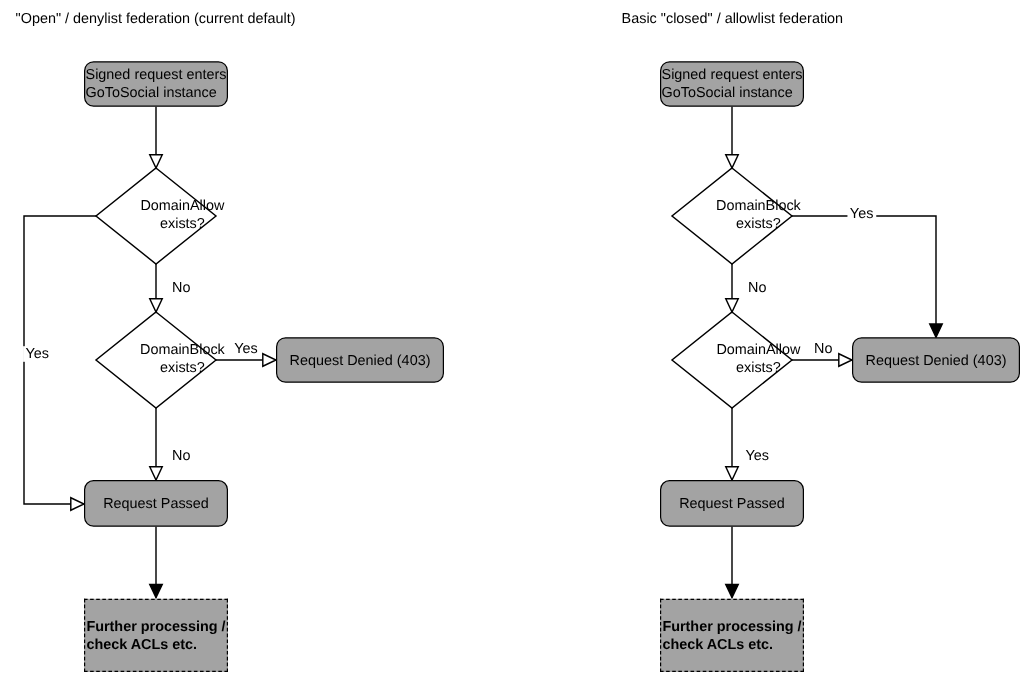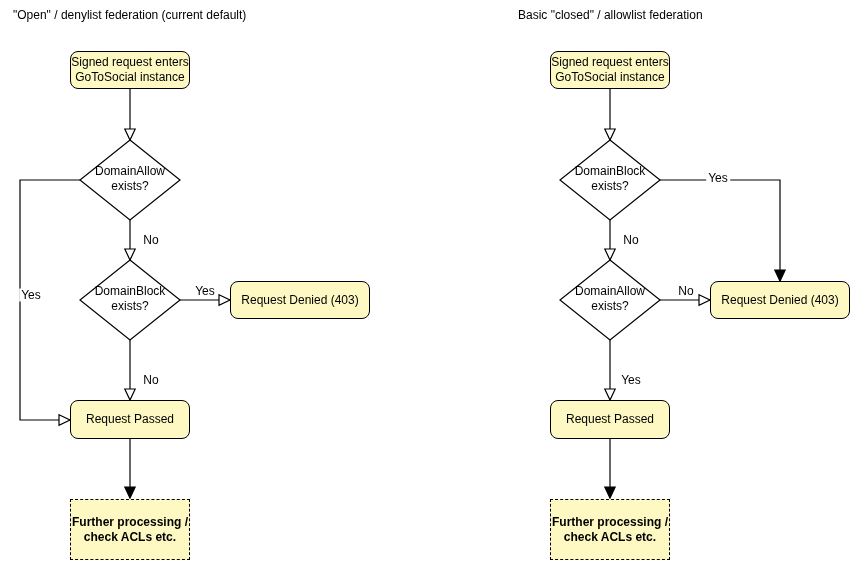--- a/index.html
+++ b/index.html
@@ -21,39 +21,40 @@
     position: absolute;
     white-space: nowrap;
     line-height: 15px;
   }
   .node {
     position: absolute;
     box-sizing: border-box;
     display: flex;
     align-items: center;
     justify-content: center;
-    text-align: center;
+    text-align: left;
     white-space: pre-line;
     line-height: 15px;
-    background: #fef9c3;
+    background: #a3a3a3;
     border: 1px solid #000000;
     border-radius: 8px;
   }
   .node.dashed {
     border: 1px dashed #000000;
     border-radius: 0;
     font-weight: bold;
   }
   .diamond-label {
     position: absolute;
     transform: translate(-50%, -50%);
     text-align: center;
     white-space: pre-line;
     line-height: 15px;
     pointer-events: none;
+    margin-left: 22px;
   }
   .edge-label {
     position: absolute;
     transform: translate(-50%, -50%);
     background: #ffffff;
     padding: 0 2px;
     line-height: 13px;
     white-space: nowrap;
     text-align: center;
   }

